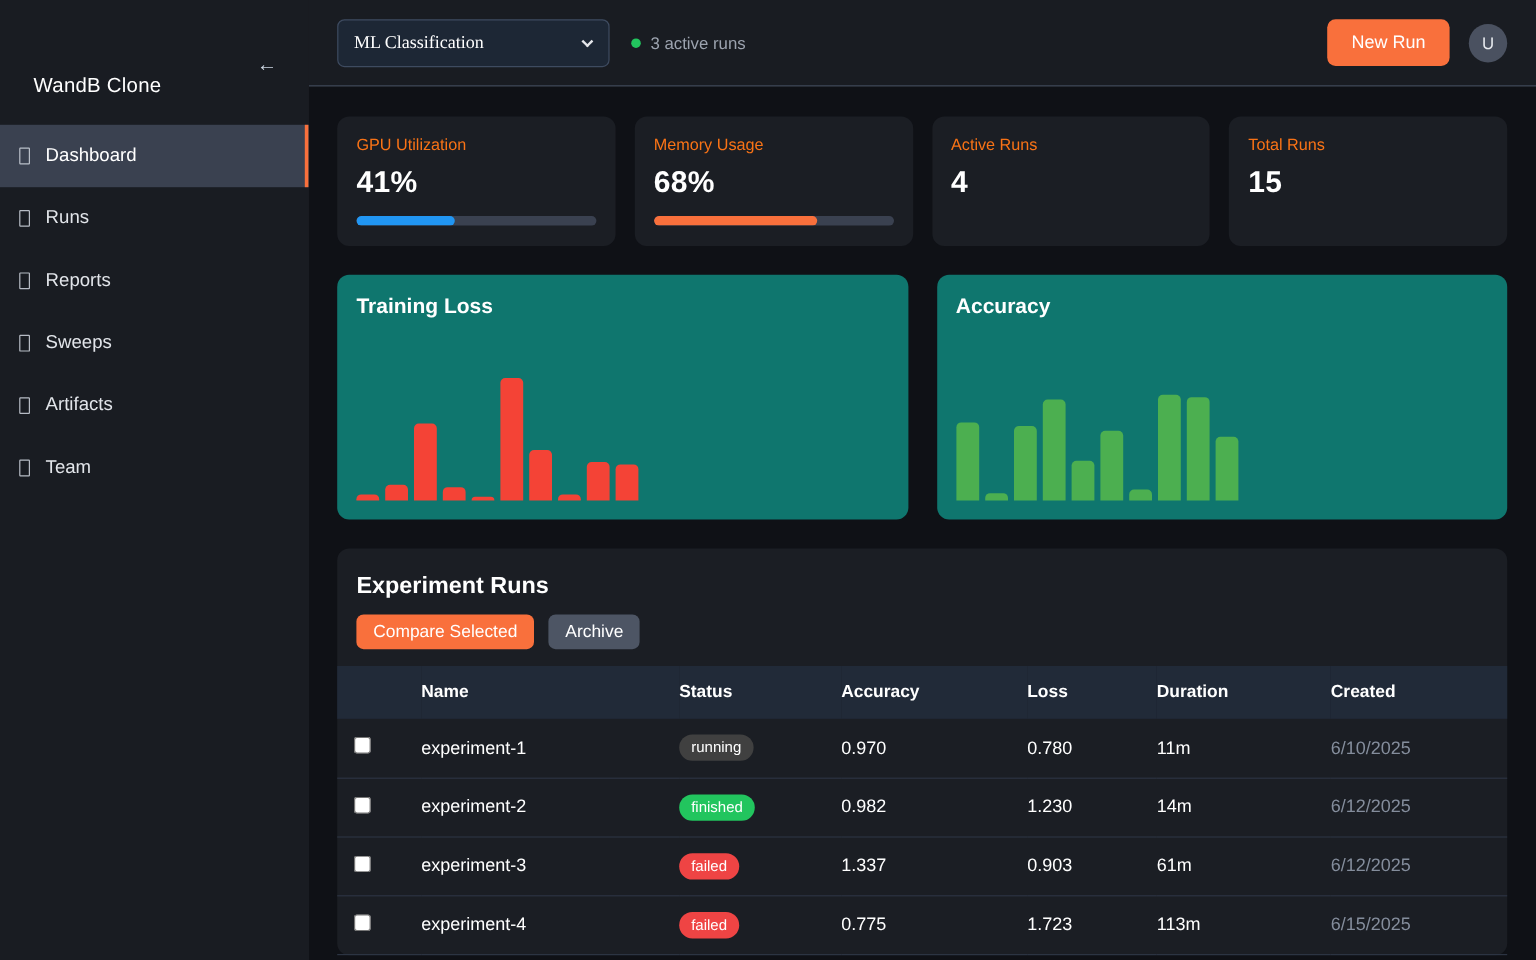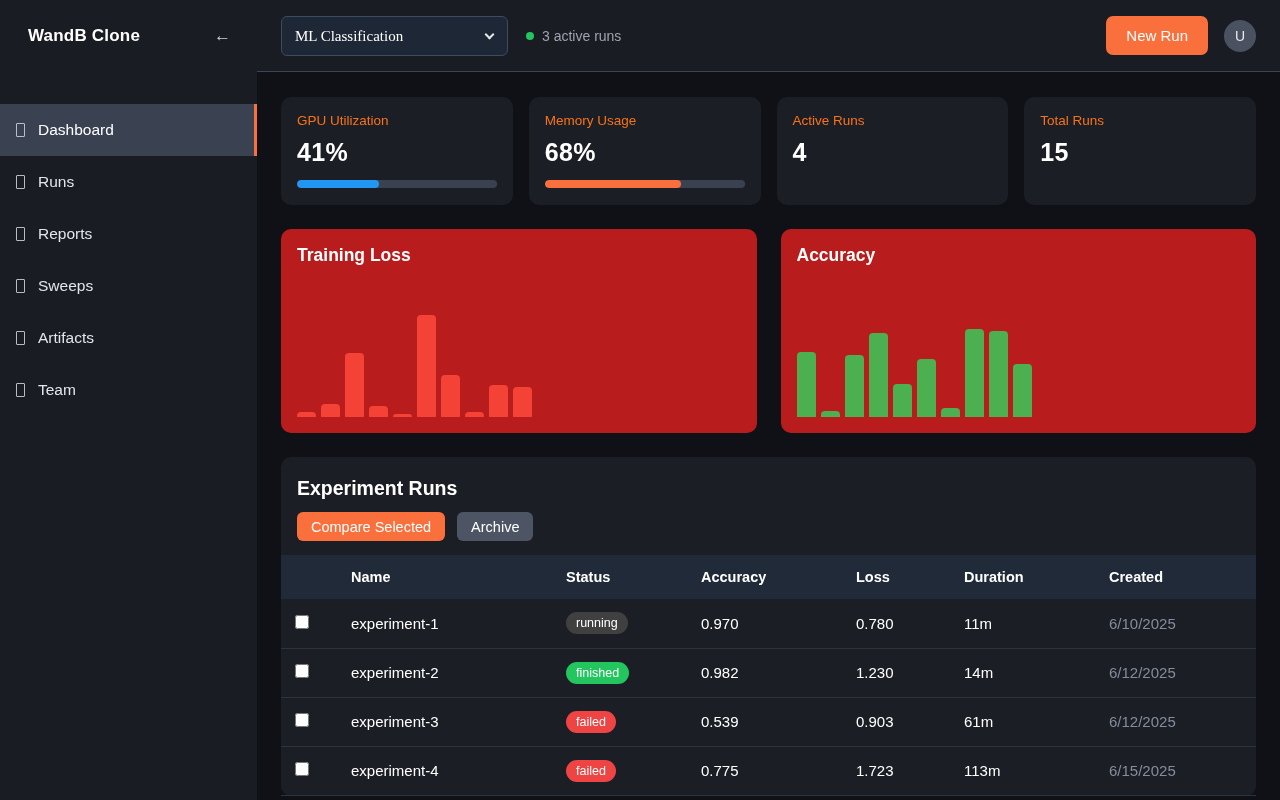--- a/index.html
+++ b/index.html
@@ -15,21 +15,21 @@
   .sidebar {
     position: fixed; left: 0; top: 0;
     width: 257px; height: 800px;
     background: #191c22;
     z-index: 5;
   }
   .logo-row {
     display: flex; justify-content: space-between; align-items: center;
     padding: 26px 26px 0 28px;
   }
-  .brand { font-size: 17px; font-weight: bold; letter-spacing: .2px; }
+  .brand { font-size: 17px; font-weight: normal; letter-spacing: .2px; margin-top: 36px; }
   .collapse-btn {
     background: none; border: none; color: #cbd5e1;
     font-size: 17px; cursor: pointer; padding: 0;
     font-family: inherit;
   }
   .nav { position: absolute; left: 0; top: 104px; width: 100%; }
   .nav-item {
     display: flex; align-items: center; gap: 13px;
     height: 52px; padding: 0 16px;
     font-size: 15.5px; color: #e2e5ea; cursor: pointer;
@@ -100,21 +100,21 @@
   }
   .stat-label { font-size: 13.5px; color: #f97316; }
   .stat-value { font-size: 25px; font-weight: bold; margin-top: 10px; letter-spacing: .3px; }
   .track {
     margin-top: 13px; height: 8px; border-radius: 4px;
     background: #3a4150; overflow: hidden;
   }
   .fill { height: 100%; border-radius: 4px; }
   .charts-grid { display: grid; grid-template-columns: 1fr 1fr; gap: 24px; margin-top: 24px; }
   .chart-card {
-    background: #b91c1c; border-radius: 10px;
+    background: #0f766e; border-radius: 10px;
     height: 204px; padding: 16px; position: relative;
   }
   .chart-title { font-size: 17.5px; font-weight: bold; }
   .bars {
     position: absolute; left: 16px; bottom: 16px;
     height: 102px; display: flex; align-items: flex-end; gap: 5px;
   }
   .bar { width: 19px; border-radius: 4px 4px 0 0; }
   
   .runs-section {
@@ -298,21 +298,21 @@
     <td><span class="pill" style="background: rgb(34, 197, 94);">finished</span></td>
     <td>0.982</td>
     <td>1.230</td>
     <td>14m</td>
     <td class="cell-created">6/12/2025</td>
   </tr>
           <tr>
     <td class="col-check"><input type="checkbox" style=""></td>
     <td>experiment-3</td>
     <td><span class="pill" style="background: rgb(239, 68, 68);">failed</span></td>
-    <td>0.539</td>
+    <td>1.337</td>
     <td>0.903</td>
     <td>61m</td>
     <td class="cell-created">6/12/2025</td>
   </tr>
           <tr>
     <td class="col-check"><input type="checkbox" style=""></td>
     <td>experiment-4</td>
     <td><span class="pill" style="background: rgb(239, 68, 68);">failed</span></td>
     <td>0.775</td>
     <td>1.723</td>

